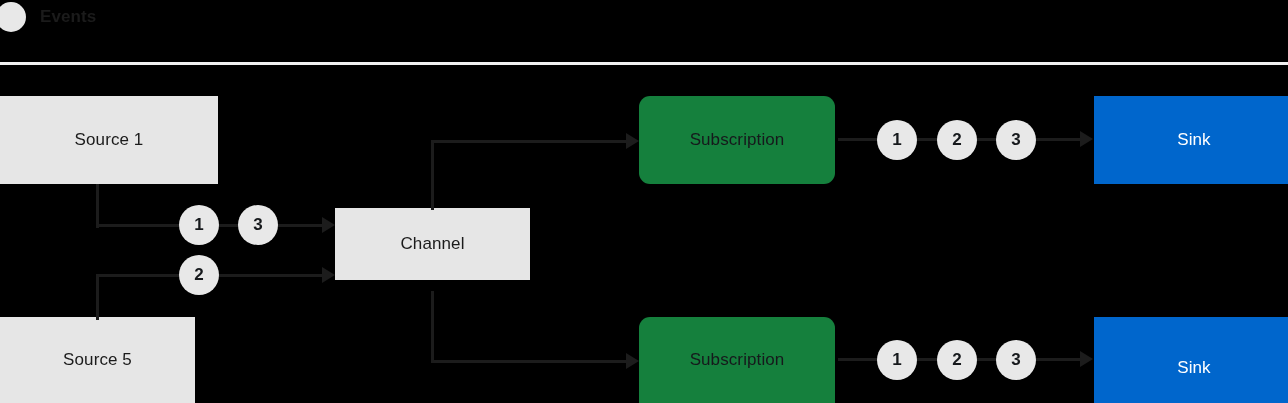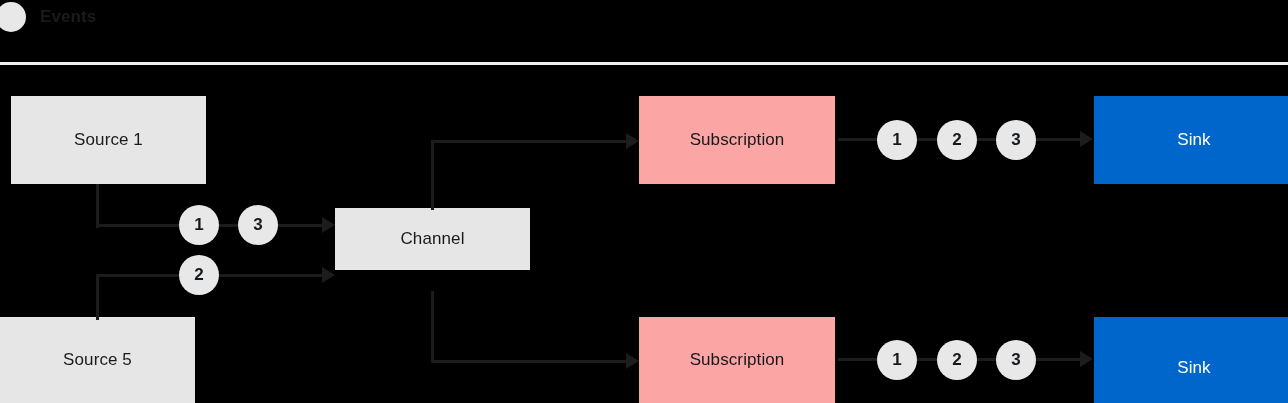--- a/index.html
+++ b/index.html
@@ -64,31 +64,32 @@
     box-sizing: border-box;
     font-size: 17px;
     letter-spacing: .1px;
     text-align: center;
   }
   .node-gray {
     background: #e6e6e6;
     color: #1b1b1b;
   }
   .node-blue-light {
-    background: #fca5a5;
+    background: #15803d;
     color: #16191c;
+    border-radius: 11px;
   }
   .node-blue-solid {
     background: #0066cc;
     color: #ffffff;
   }
 
-  #src1  { left: 11px;    top: 96px;  width: 195px; height: 88px; }
+  #src1  { left: 0;    top: 96px;  width: 218px; height: 88px; }
   #src2  { left: 0;    top: 317px; width: 195px; height: 102px; }
-  #chan  { left: 335px; top: 208px; width: 195px; height: 62px; }
+  #chan  { left: 335px; top: 208px; width: 195px; height: 72px; }
   #sub1  { left: 639px; top: 96px;  width: 196px; height: 88px; }
   #sub2  { left: 639px; top: 317px; width: 196px; height: 102px; }
   #sink1 { left: 1094px; top: 96px;  width: 200px; height: 88px; }
   #sink2 { left: 1094px; top: 317px; width: 200px; height: 102px; }
 
   #src2 > span, #sub2 > span { margin-bottom: 16px; }
 
   
   .hline, .vline {
     position: absolute;

